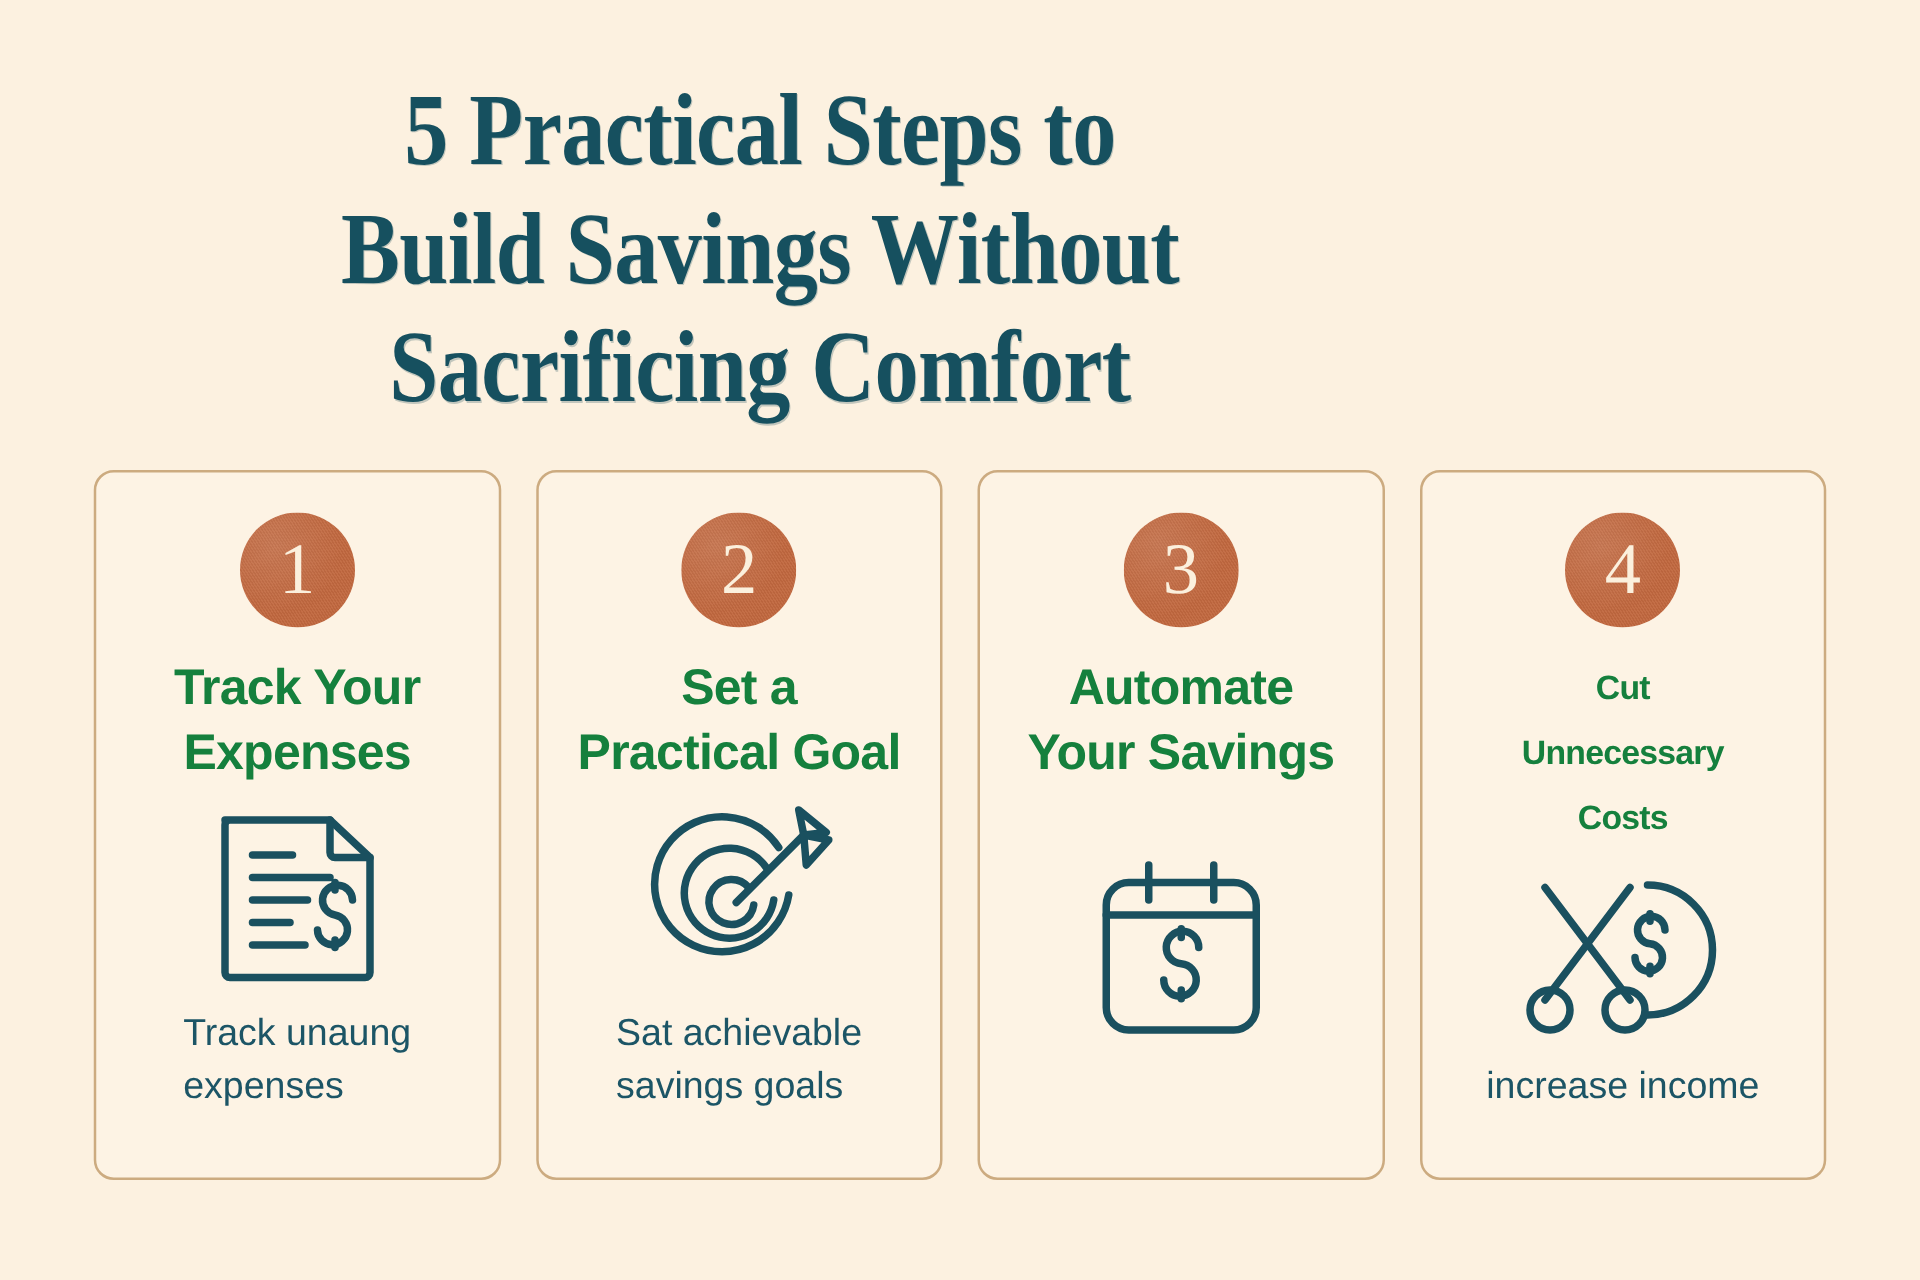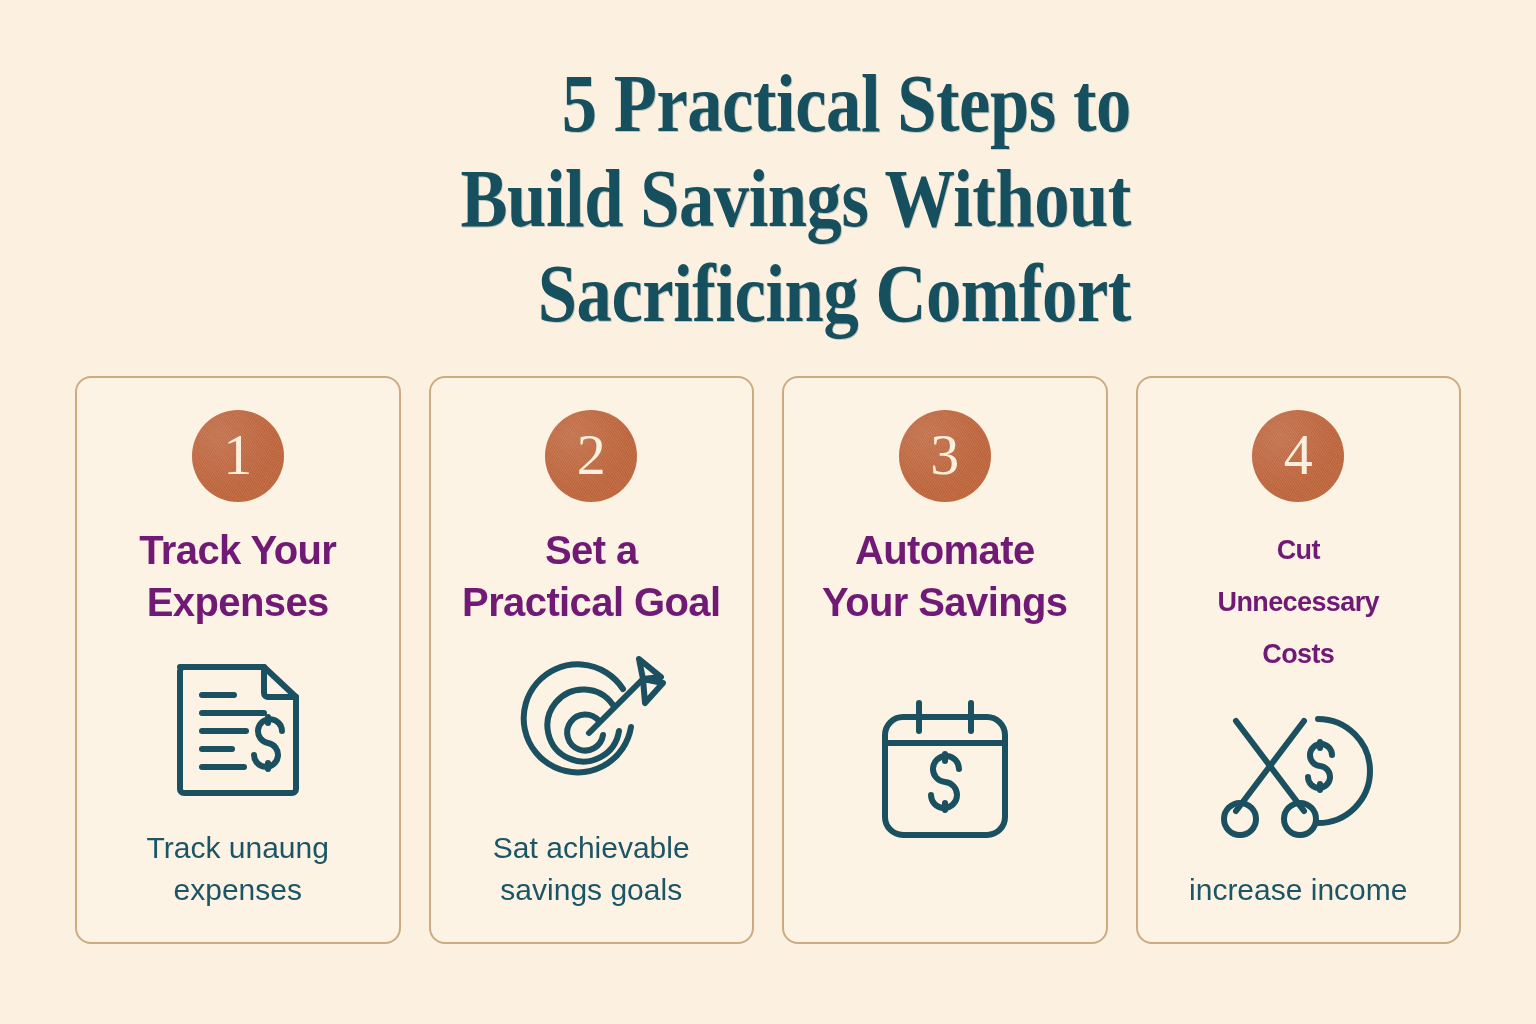--- a/index.html
+++ b/index.html
@@ -20,21 +20,21 @@
     background: #fcf1e0;
     box-sizing: border-box;
   }
 
   
   .title-block {
     position: absolute;
     left: 0;
     top: 56px;
     width: 1216px;
-    text-align: right;
+    text-align: center;
   }
   .title-line {
     font-family: "Liberation Serif", "DejaVu Serif", serif;
     font-weight: bold;
     font-size: 82px;
     line-height: 95px;
     color: #16505f;
     letter-spacing: -0.5px;
     transform: scaleX(0.86);
     transform-origin: center center;
@@ -86,21 +86,21 @@
     font-weight: normal;
     margin-top: -3px;
   }
 
   .card-title {
     margin-top: 22px;
     font-family: "Liberation Sans", sans-serif;
     font-weight: bold;
     font-size: 40px;
     line-height: 52px;
-    color: #701a75;
+    color: #15803d;
     text-align: center;
     letter-spacing: -0.6px;
     max-width: 300px;
   }
 
   .icon-wrap {
     flex: 1 1 auto;
     display: flex;
     align-items: center;
     justify-content: center;
@@ -110,22 +110,22 @@
   .icon-wrap svg {
     display: block;
   }
 
   .card-caption {
     font-family: "Liberation Sans", sans-serif;
     font-weight: normal;
     font-size: 30px;
     line-height: 42px;
     color: #1c5566;
-    text-align: center;
-    padding-bottom: 31px;
+    text-align: left;
+    padding-bottom: 52px;
     max-width: 310px;
   }
 
   
   .card.c4 .card-title { font-size: 27px; }
 </style>
 </head>
 <body>
 
 <div class="page">

